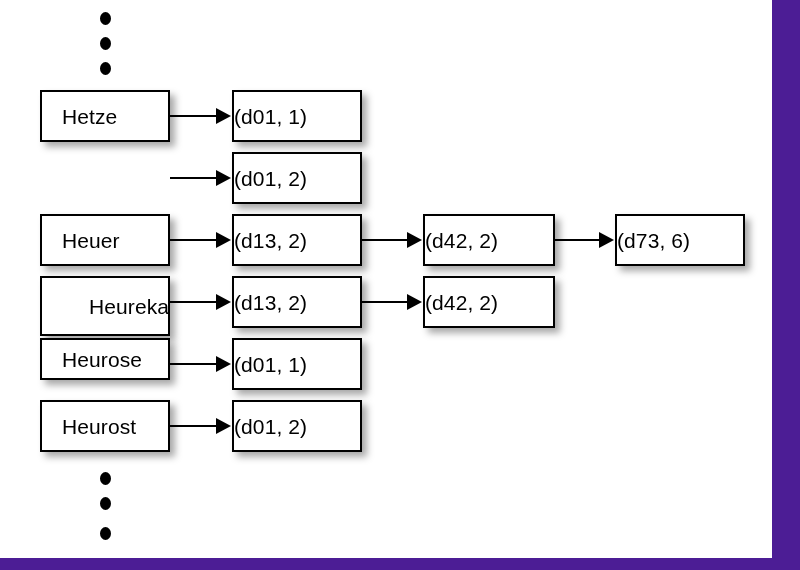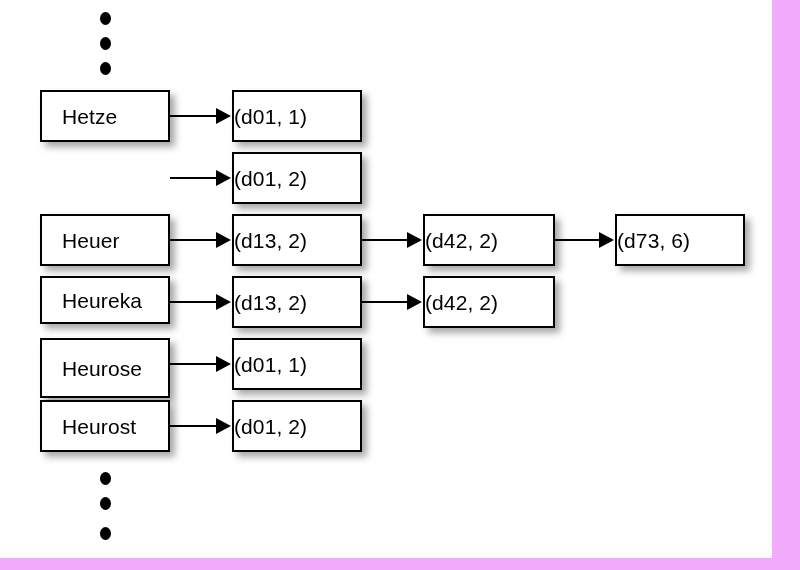--- a/index.html
+++ b/index.html
@@ -4,21 +4,21 @@
 <style>
   html, body {
     margin: 0;
     padding: 0;
     background: #fafafa;
   }
   #canvas {
     position: relative;
     width: 800px;
     height: 570px;
-    background: #f0abfc;
+    background: #4c1d95;
     font-family: "Liberation Sans", "DejaVu Sans", sans-serif;
     overflow: hidden;
   }
   .paper {
     position: absolute;
     left: 0;
     top: 0;
     width: 772px;
     height: 558px;
     background: #ffffff;
@@ -73,24 +73,24 @@
     <div class="dot" style="left:100px; top:37px;"></div>
     <div class="dot" style="left:100px; top:62px;"></div>
   </div>
 
   <div class="node term" style="left:40px; top:90px;  width:130px; height:52px;">
       <span class="node-label">Hetze</span>
     </div>
   <div class="node term" style="left:40px; top:214px; width:130px; height:52px;">
       <span class="node-label">Heuer</span>
     </div>
-  <div class="node term" style="left:40px; top:276px; width:130px; height:48px;">
+  <div class="node term" style="left:40px; top:276px; width:130px; height:60px;padding-left:27px;">
       <span class="node-label">Heureka</span>
     </div>
-  <div class="node term" style="left:40px; top:338px; width:130px; height:60px;">
+  <div class="node term" style="left:40px; top:338px; width:130px; height:42px;">
       <span class="node-label">Heurose</span>
     </div>
   <div class="node term" style="left:40px; top:400px; width:130px; height:52px;text-align:right;">
       <span class="node-label">Heurost</span>
     </div>
 
   <div class="node" style="left:232px; top:90px;  width:130px; height:52px;">
       <span class="node-label">(d01, 1)</span>
     </div>
   <div class="node" style="left:232px; top:152px; width:130px; height:52px;">

